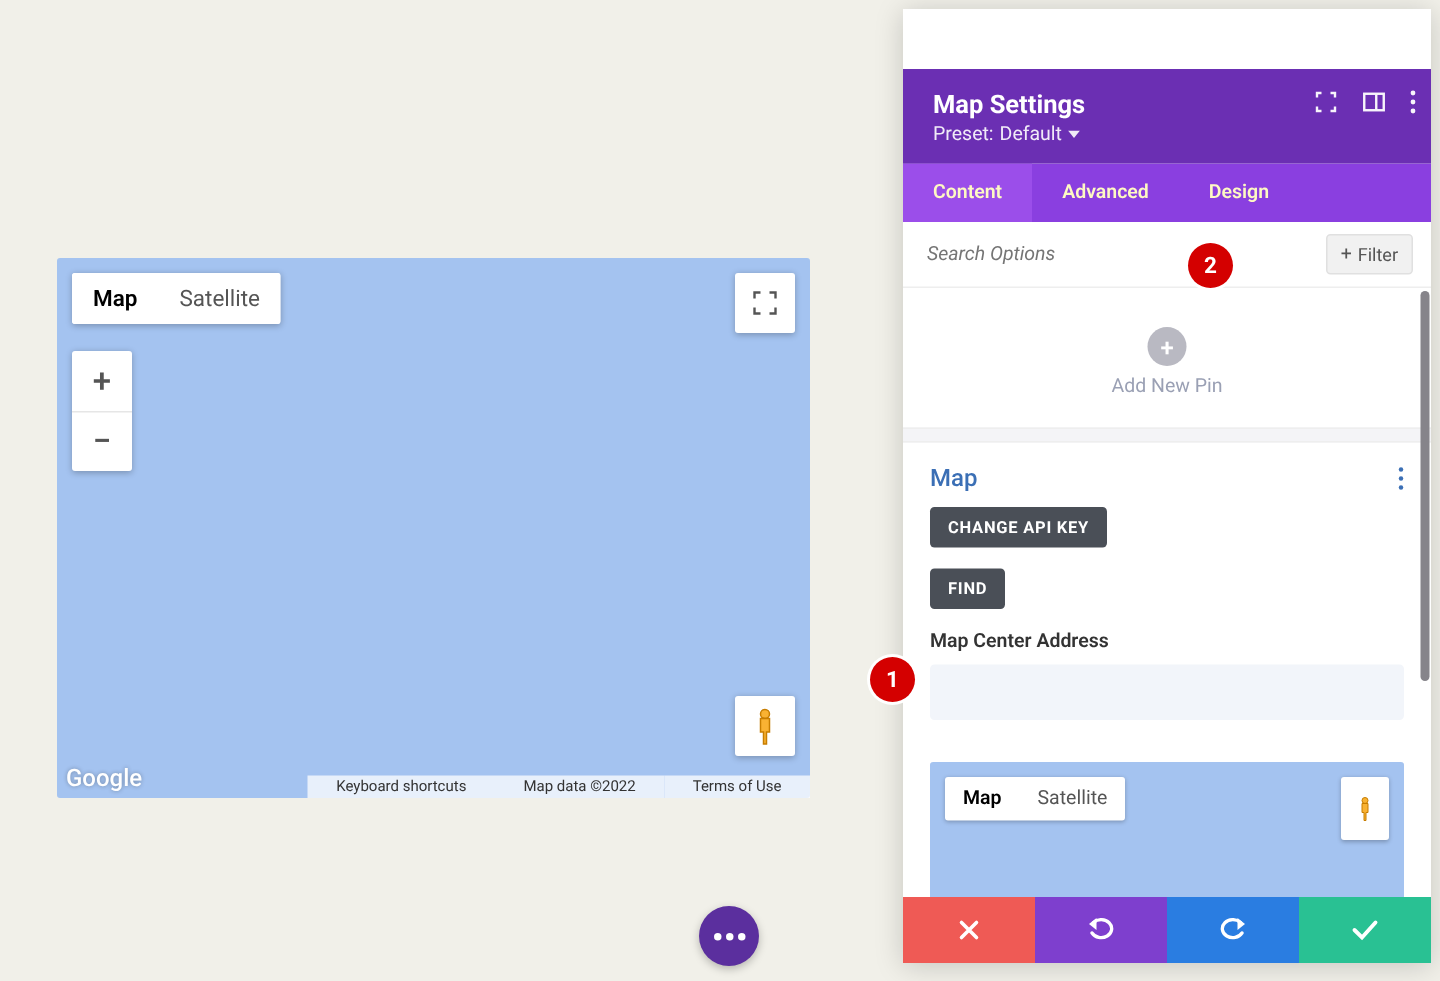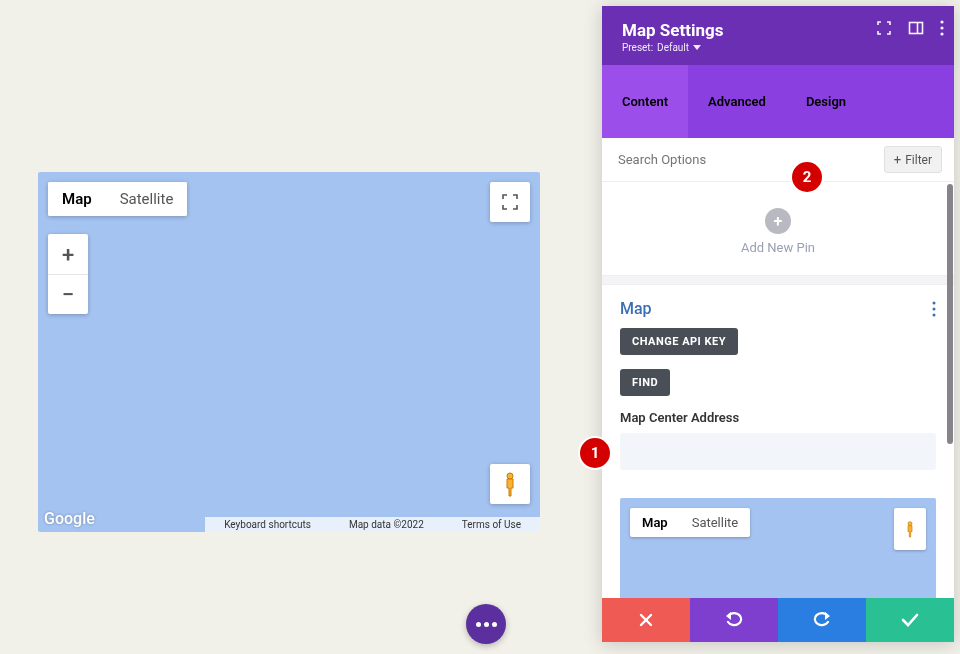--- a/index.html
+++ b/index.html
@@ -75,46 +75,47 @@
     width: 352px; height: 636px;
     background: #fff;
     box-shadow: 0 2px 18px rgba(0,0,0,.18);
     display: flex; flex-direction: column;
     overflow: hidden;
   }
   .panel-header {
     background: #6b2fb3; color: #fff;
     padding: 14px 16px 12px 20px;
     position: relative;
+    margin-top: 40px;
   }
   .panel-title { font-size: 17px; font-weight: 700; }
-  .panel-preset { font-size: 10px; opacity: .9; margin-top: 2px; display:flex; align-items:center; gap:4px;}
+  .panel-preset { font-size: 13px; opacity: .9; margin-top: 2px; display:flex; align-items:center; gap:4px;}
   .panel-header-icons {
     position: absolute; right: 10px; top: 14px;
     display: flex; gap: 16px; align-items: center;
   }
   .panel-header-icons .hico { cursor:pointer; opacity:.95; display:flex; }
 
   .tabs {
     display: flex; background: #8a3fe0;
   }
   .tab {
-    flex: 0 0 auto; padding: 29px 20px; font-size: 13px; font-weight: 600;
-    color: #000000; background: transparent; border: none; cursor: pointer;
+    flex: 0 0 auto; padding: 12px 20px; font-size: 13px; font-weight: 600;
+    color: #fef9c3; background: transparent; border: none; cursor: pointer;
   }
   .tab.active { background: #9b4eea; }
 
   .search-row {
     display: flex; align-items: center;
     padding: 8px 12px; border-bottom: 1px solid #eee;
     background: #fff;
   }
   .search-row input {
     flex: 1; border: none; font-size: 13px; color: #888;
-    outline: none; padding: 6px 4px; background: transparent;
+    outline: none; padding: 6px 4px; background: transparent; font-style: italic;
   }
   .filter-btn {
     background: #f1f1f1; border: 1px solid #e0e0e0;
     border-radius: 3px; font-size: 12px; color: #555;
     padding: 5px 9px; cursor: pointer; display:flex; align-items:center; gap:4px;
   }
 
   .panel-scroll { flex: 1; overflow-y: auto; position: relative; }
 
   .add-pin {

